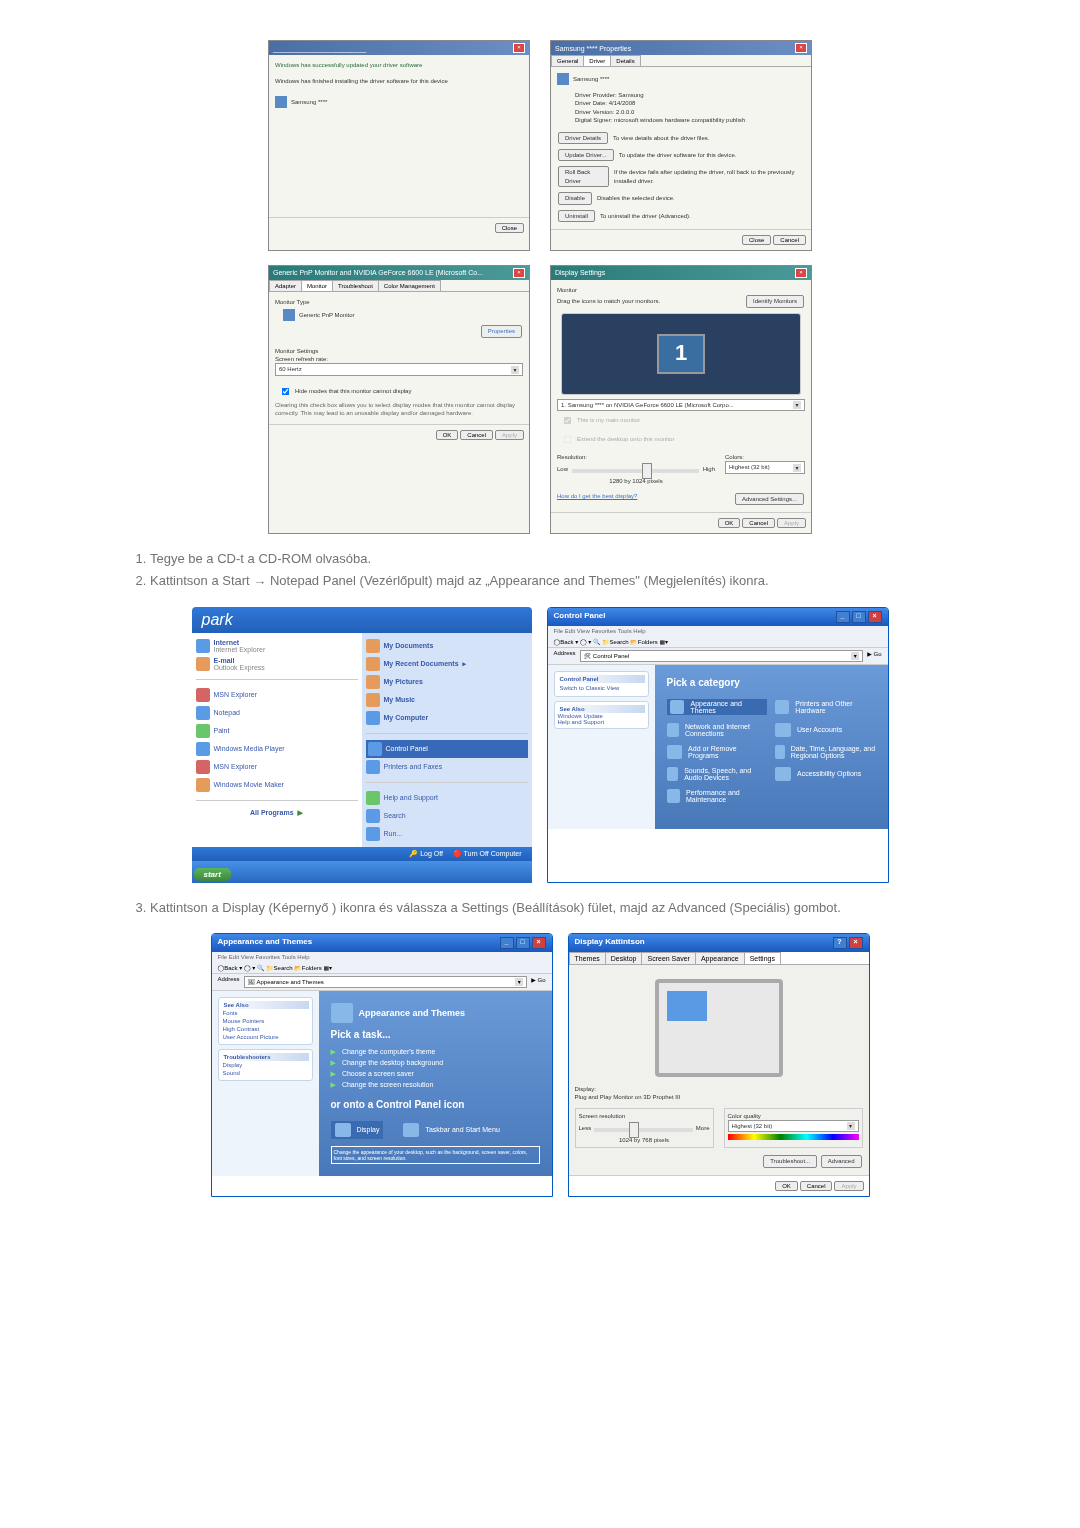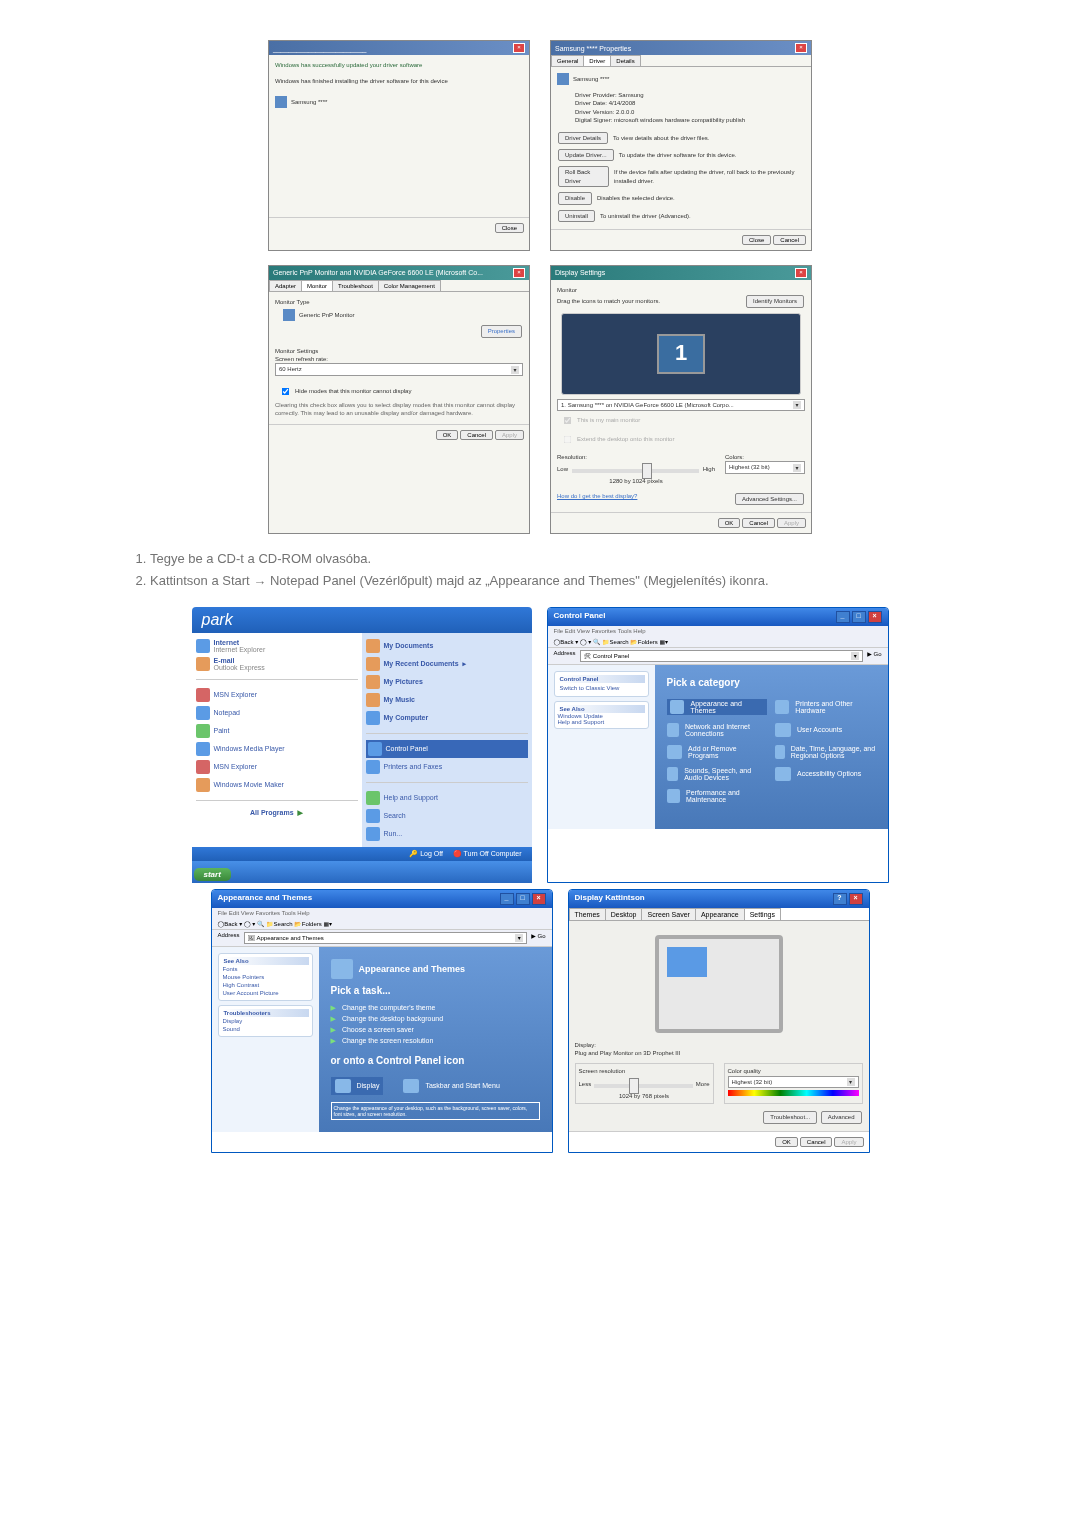--- a/index.html
+++ b/index.html
@@ -634,20 +634,23 @@
             <div class="cp-item">
                 <div class="cp-icon"></div>
                 <span>Performance and Maintenance</span>
               </div>
           </div>
         </div>
       </div>
     </div>
   </div>
 
+  <ol class="instruction-list" start="3">
+    <li>Kattintson a Display (Képernyő ) ikonra és válassza a Settings (Beállítások) fület, majd az Advanced (Speciális) gombot.</li>
+  </ol>
 
   <div class="bot-screenshots">
 
     <div class="xp-window">
       <div class="xp-titlebar">
           <span>Appearance and Themes</span>
           <div class="ctrl-btns">
             <div class="ctrl-btn">_</div>
             <div class="ctrl-btn">□</div>
             <div class="ctrl-btn red">×</div>

